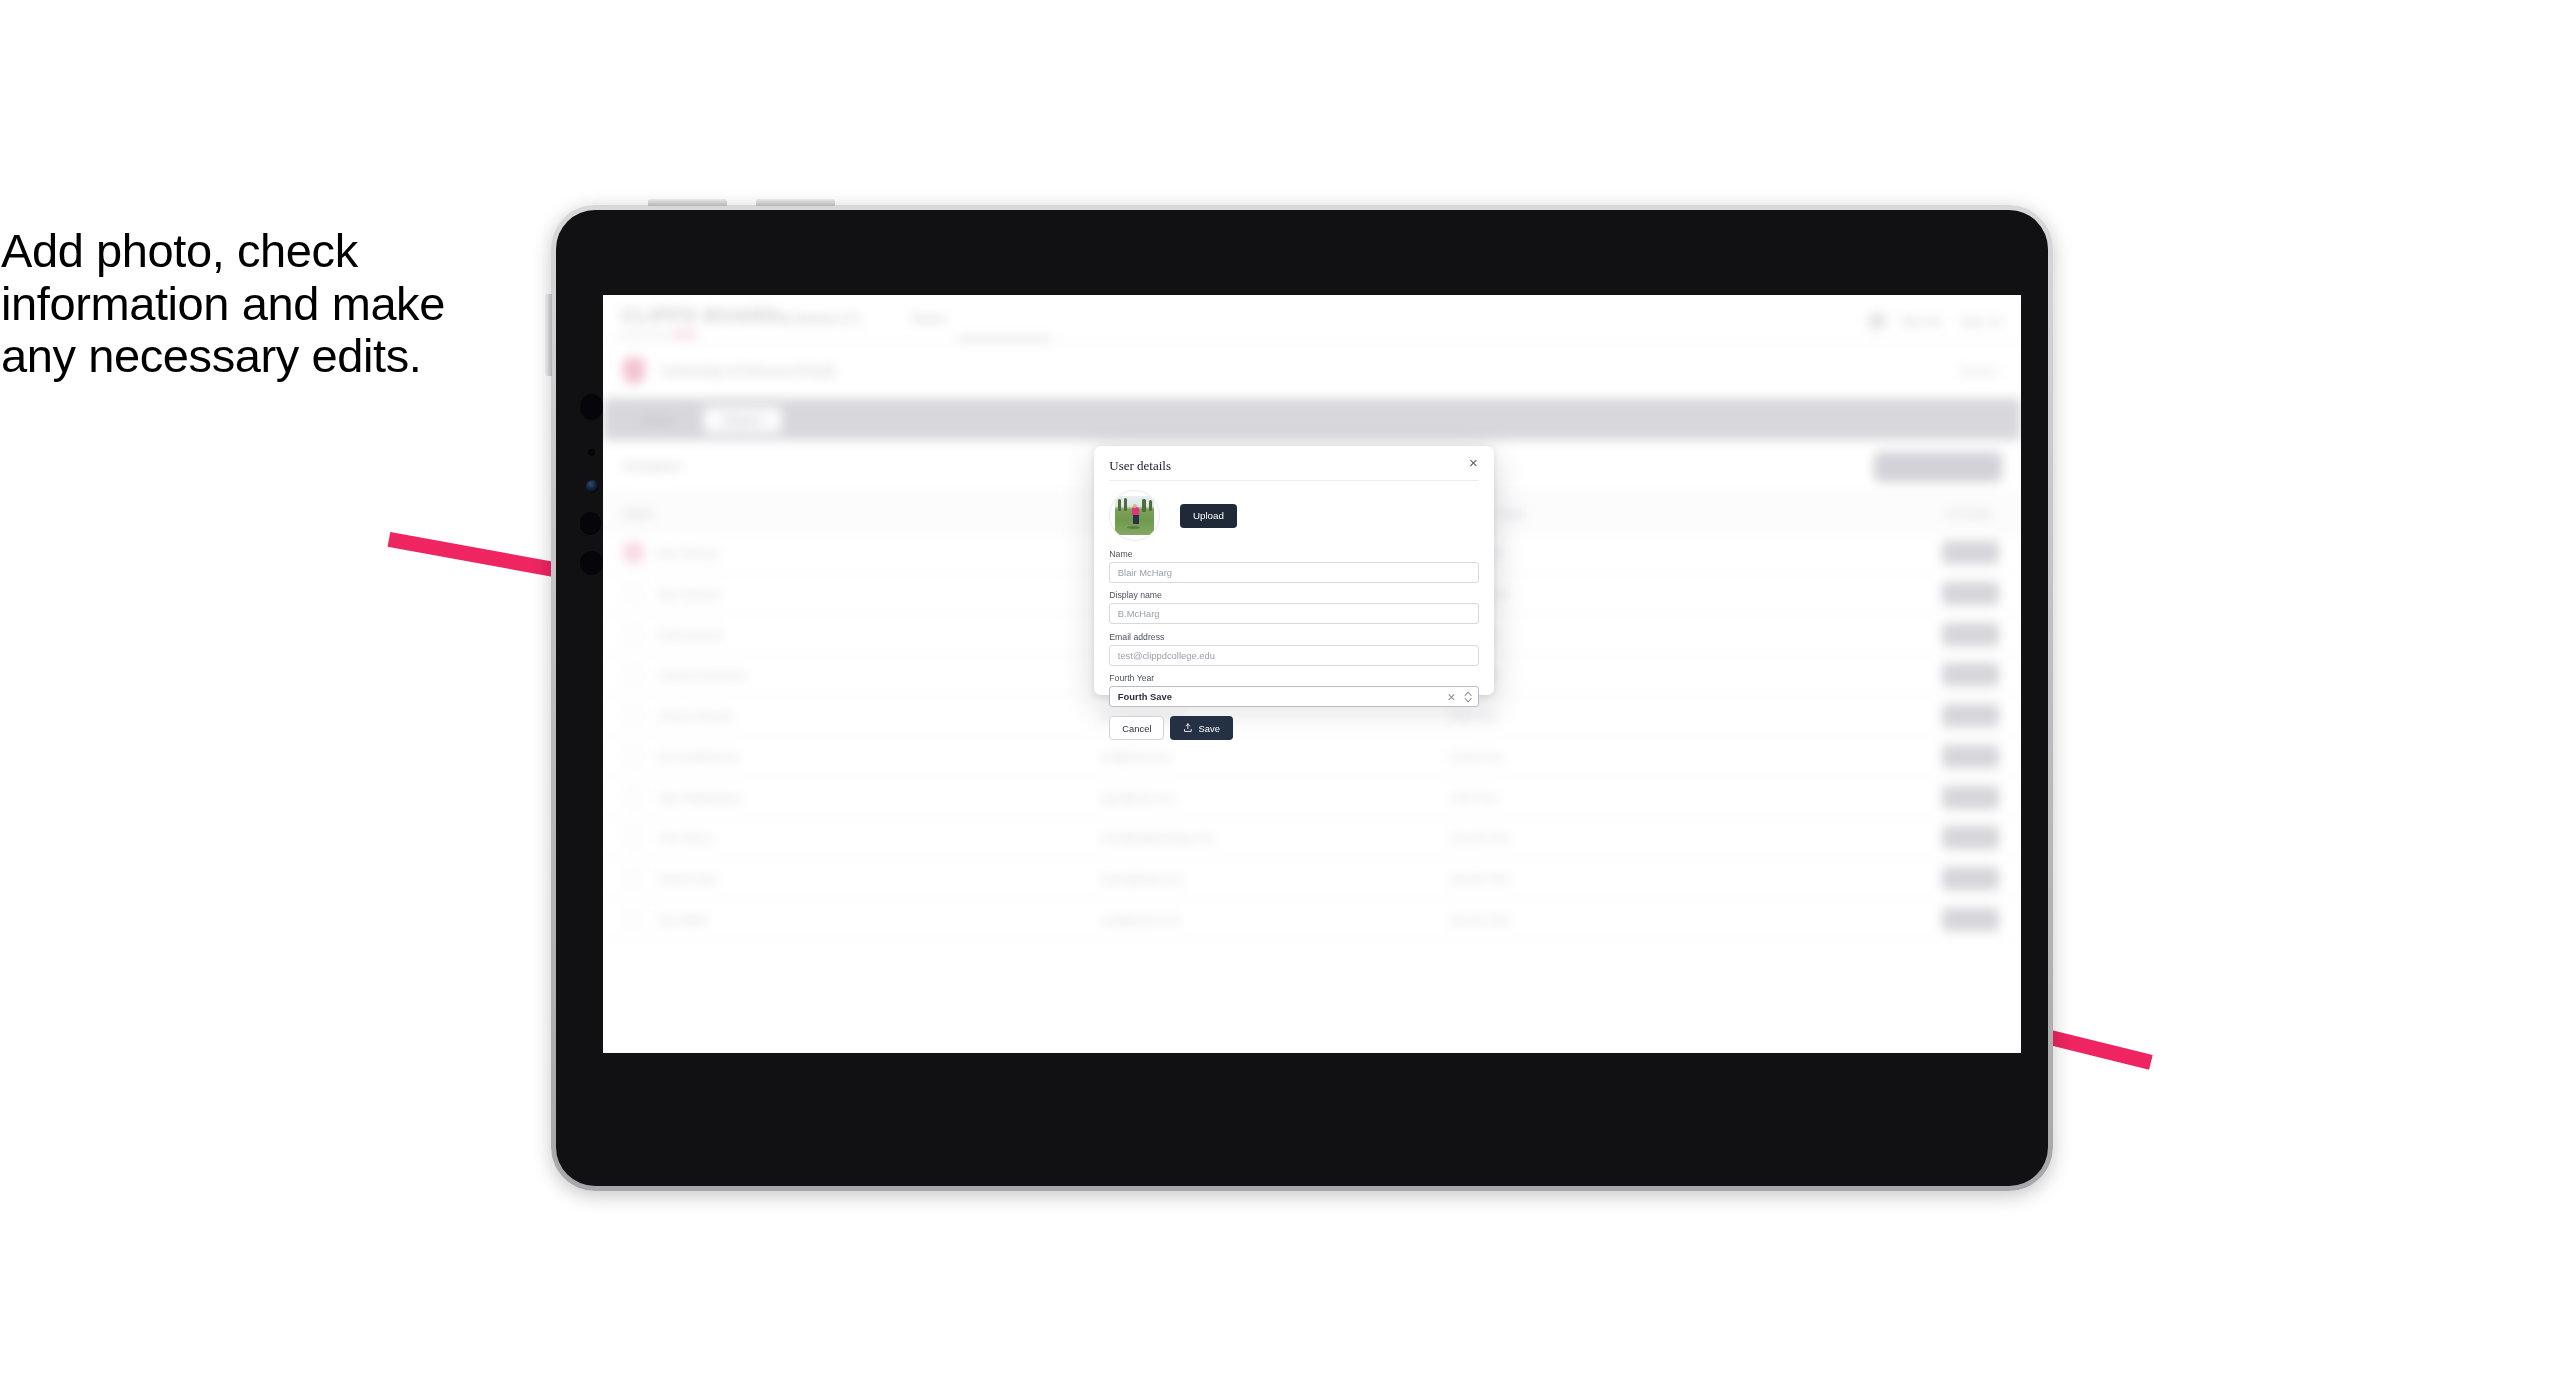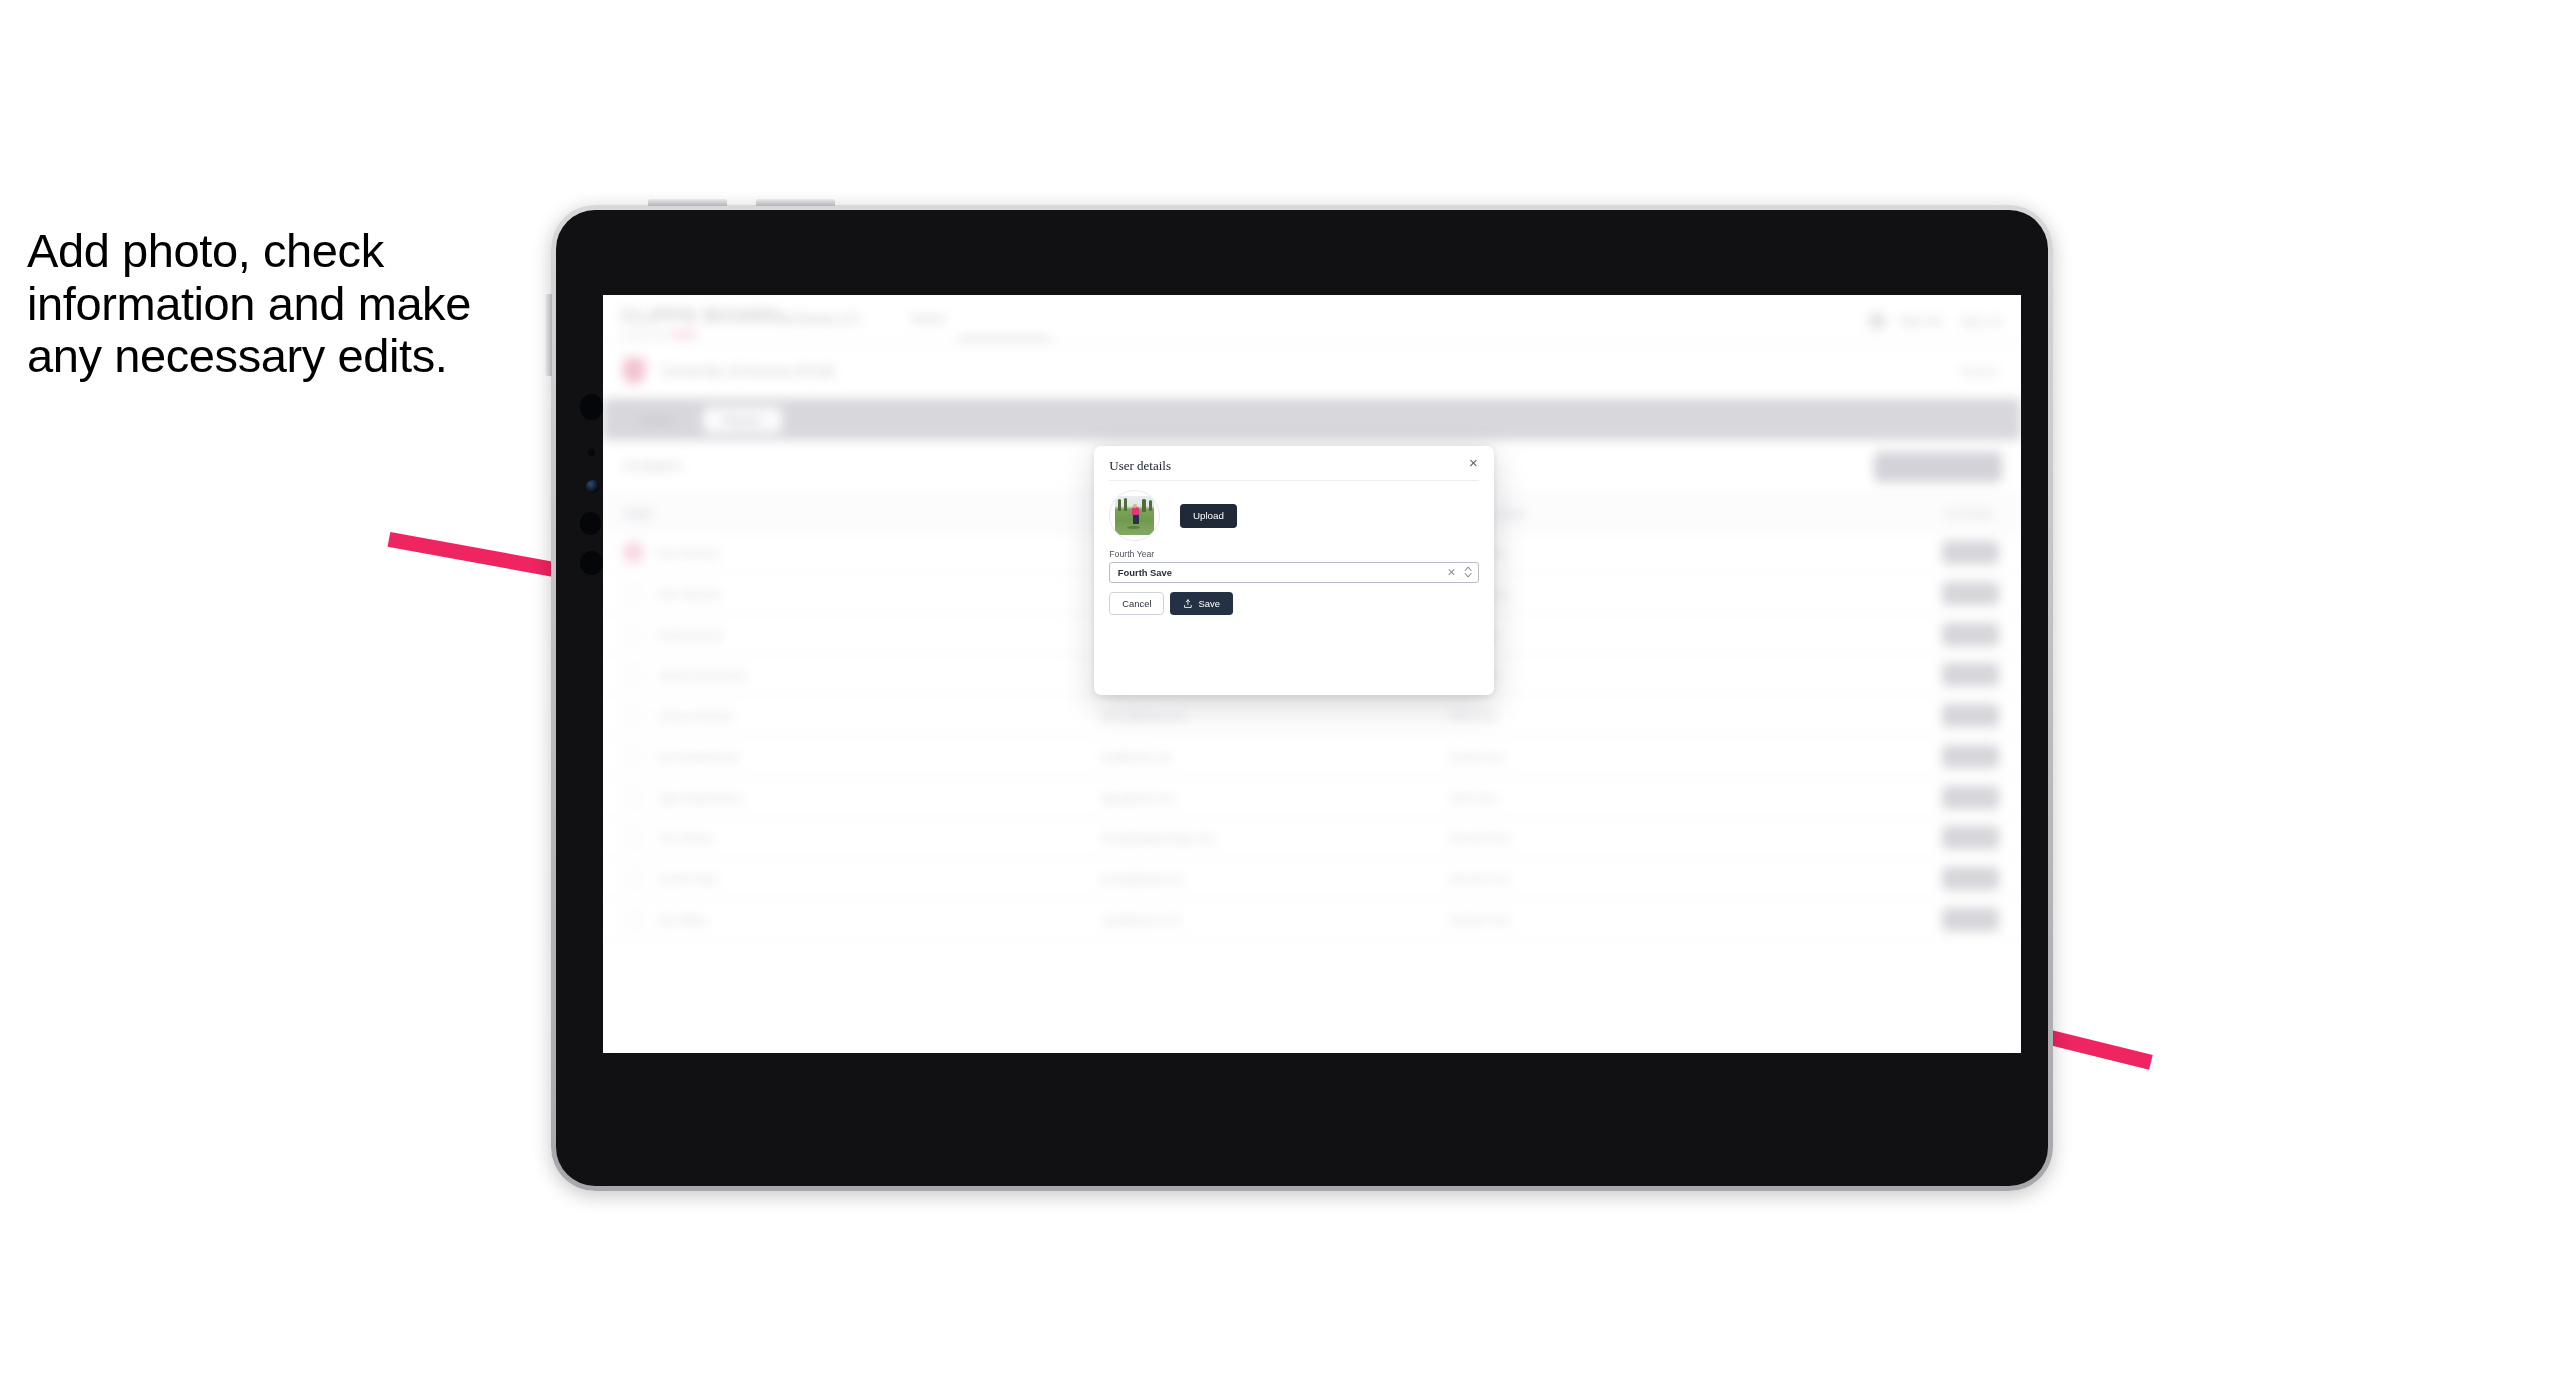--- a/index.html
+++ b/index.html
@@ -14,21 +14,21 @@
   
   .annot {
     position: absolute;
     font-family: "Liberation Sans", sans-serif;
     color: #000;
     font-size: 47px;
     line-height: 1.12;
     letter-spacing: -0.4px;
     white-space: pre-line;
   }
-  #annot-left  { left: 27px; top: 225px; width: 498px; }
+  #annot-left  { left: 1px; top: 225px; width: 498px; }
   #annot-right { left: 2178px; top: 1034px; width: 393px; }
   .annot .bold { font-weight: 700; }
 
   
   .arrow-svg { position: absolute; pointer-events: none; }
 
   
   .tablet {
     position: absolute;
     left: 551px; top: 205px;
@@ -421,20 +421,40 @@
                   <div class="ap-tree ap-t4"></div>
                 <div class="ap-shadow"></div>
                 <div class="ap-golfer-legs"></div>
                 <div class="ap-golfer-torso"></div>
                 <div class="ap-golfer-head"></div>
               </div>
             </div>
             <button class="upload-btn">Upload</button>
           </div>
 
+          <div id="fields-host">
+              <div class="field">
+                <div class="field-label">Name</div>
+                <div class="field-input">
+                  <span>Blair McHarg</span>
+                </div>
+              </div>
+              <div class="field">
+                <div class="field-label">Display name</div>
+                <div class="field-input">
+                  <span>B.McHarg</span>
+                </div>
+              </div>
+              <div class="field">
+                <div class="field-label">Email address</div>
+                <div class="field-input">
+                  <span>test@clippdcollege.edu</span>
+                </div>
+              </div>
+            </div>
 
           <div class="field">
             <div class="field-label">Fourth Year</div>
             <div class="select-wrap">
               <div class="select-input">
                 <span>Fourth Save</span>
               </div>
               <div class="sel-icons">
                 <span class="ic ic-x">✕</span>
                 <svg class="ic ic-chev" width="8.3" height="12" viewBox="0 0 11 16">

